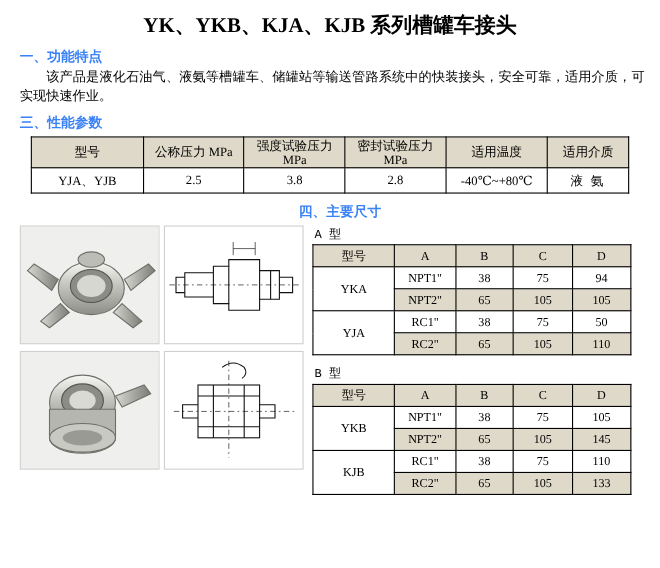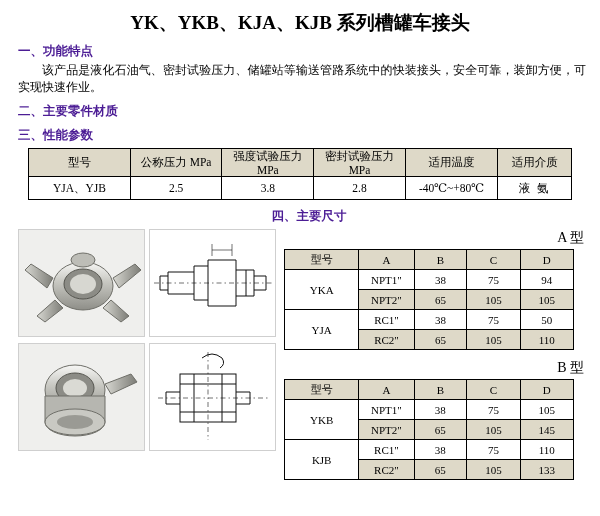--- a/index.html
+++ b/index.html
@@ -17,21 +17,21 @@
     text-align:center;
     font-family:"Liberation Serif","DejaVu Serif",serif;
     font-weight:bold;
     font-size:19px;
     letter-spacing:0px;
     padding-top:10px;
     color:#000;
   }
 
   .sec-head{
-    color:#4c1d95;
+    color:#3b82f6;
     font-weight:bold;
     font-size:12.5px;
     margin:7px 0 2px 18px;
     font-family:"Liberation Sans","DejaVu Sans",sans-serif;
   }
   .para{
     font-size:12px;
     line-height:17px;
     margin:0 14px 0 18px;
     text-align:justify;
@@ -96,24 +96,23 @@
   .photo svg{display:block;}
   .drawing{
     width:126px;height:106px;
     border:1px solid #cfcfcf;
     background:#ffffff;
     position:relative;
     overflow:hidden;
   }
   .tblcol{width:300px;}
   .tbl-label{
-    font-size:14px;
-    font-family:Liberation Serif, serif;
+    font-size:11px;
+    font-family:Liberation Mono, monospace;
     margin:0 0 2px 2px;
-    text-align:right;
   }
   .dim{
     width:290px;
     font-size:11px;
     font-family:"Liberation Serif","DejaVu Serif",serif;
     margin-bottom:9px;
   }
   .dim td{
     border:1px solid #000;
     text-align:center;
@@ -126,23 +125,22 @@
   .dim tbody tr.alt td{background:#ded9c8;}
 </style>
 </head>
 <body>
 
 <div class="page">
 
   <div class="title">YK、YKB、KJA、KJB 系列槽罐车接头</div>
 
   <div class="sec-head">一、功能特点</div>
-  <div class="para indent">该产品是液化石油气、密封试验压力、储罐站等输送管路系统中的快装接头，安全可靠，装卸方便，可实现快速作业。</div>
-
-  <div class="sec-head">二、主要零件材质</div>
+  <div class="para indent">该产品是液化石油气、液氨等槽罐车、储罐站等输送管路系统中的快装接头，安全可靠，适用介质，可实现快速作业。</div>
+
 
   <div class="sec-head">三、性能参数</div>
   <table class="perf">
     <thead>
       <tr>
         <td class="c0">型号</td>
         <td class="c1">公称压力 MPa</td>
         <td class="c2">强度试验压力 MPa</td>
         <td class="c3">密封试验压力 MPa</td>
         <td class="c4">适用温度</td>

